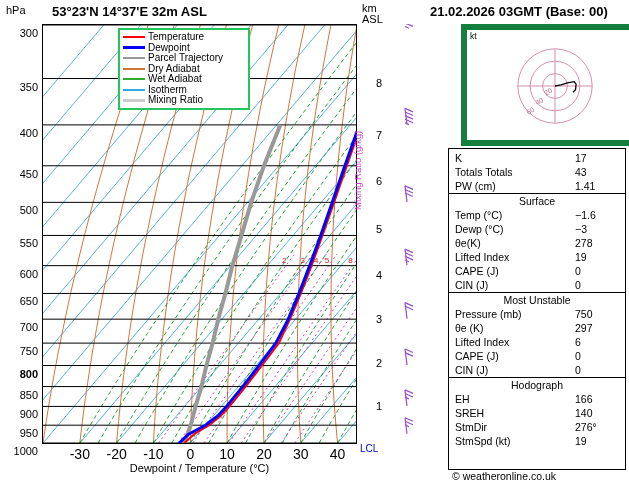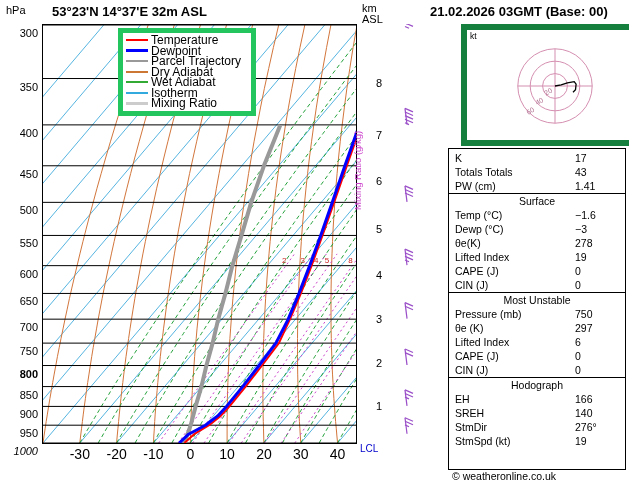--- a/index.html
+++ b/index.html
@@ -22,21 +22,21 @@
   .xlabels span{position:absolute;font-size:14px;transform:translateX(-50%);}
 
   .xaxis-title{position:absolute;left:42px;top:462px;width:315px;text-align:center;font-size:11px;}
 
   .kmlabels{position:absolute;left:358px;top:24px;width:36px;height:420px;}
   .kmlabels span{position:absolute;left:18px;font-size:11px;transform:translateY(-50%);}
   .lcl{position:absolute;left:360px;top:443px;font-size:10px;color:#0000cc;}
 
   .barbs{position:absolute;left:394px;top:24px;width:26px;height:420px;}
 
-  .legend{position:absolute;left:118px;top:28px;width:122px;background:#fff;border:5px solid #22c55e;padding:2px 3px;font-size:12px;line-height:10.5px;}
+  .legend{position:absolute;left:118px;top:28px;width:122px;background:#fff;border:2px solid #22c55e;padding:2px 3px;font-size:10px;line-height:10.5px;}
   .legend div{white-space:nowrap;display:flex;align-items:center;}
   .legend i{display:inline-block;width:22px;height:0;border-top-width:2px;border-top-style:solid;margin-right:3px;}
 
   .mixlabel{position:absolute;left:352px;top:210px;font-size:9.5px;color:#cc44cc;transform:rotate(-90deg);transform-origin:left top;white-space:nowrap;}
 
   
   .rtitle{position:absolute;left:430px;top:4px;font-size:13px;font-weight:bold;}
   .hodo{position:absolute;left:448px;top:24px;width:176px;height:110px;border:6px solid #15803d;background:#fff;margin-left:13px;}
   .hodo .kt{position:absolute;left:3px;top:1px;font-size:8.5px;}
 
@@ -71,21 +71,21 @@
         <span style="top: 178.35px;">500</span>
         <span style="top: 211.441px;">550</span>
         <span style="top: 241.65px;">600</span>
         <span style="top: 269.439px;">650</span>
         <span style="top: 295.168px;">700</span>
         <span style="top: 319.121px;">750</span>
         <span style="top: 341.528px; font-weight: bold;">800</span>
         <span style="top: 362.576px;">850</span>
         <span style="top: 382.421px;">900</span>
         <span style="top: 401.192px;">950</span>
-        <span style="top: 419px; font-style: italic;">1000</span>
+        <span style="top: 419px;">1000</span>
       </div>
 
     <div class="plot">
       <svg class="plotsvg" id="skewt" width="313" height="418" viewBox="0 0 313 418">
           <line x1="-294.5882352941176" y1="418" x2="60.71176470588239" y2="0" stroke="#55b4e0" stroke-width="1"></line>
           <line x1="-257.7647058823529" y1="418" x2="97.53529411764708" y2="0" stroke="#55b4e0" stroke-width="1"></line>
           <line x1="-220.94117647058826" y1="418" x2="134.35882352941175" y2="0" stroke="#55b4e0" stroke-width="1"></line>
           <line x1="-184.11764705882354" y1="418" x2="171.18235294117648" y2="0" stroke="#55b4e0" stroke-width="1"></line>
           <line x1="-147.2941176470588" y1="418" x2="208.0058823529412" y2="0" stroke="#55b4e0" stroke-width="1"></line>
           <line x1="-110.47058823529413" y1="418" x2="244.82941176470587" y2="0" stroke="#55b4e0" stroke-width="1"></line>
@@ -188,20 +188,21 @@
     <div class="xlabels" id="xlabels">
         <span style="left: 37.8235px;">-30</span>
         <span style="left: 74.6471px;">-20</span>
         <span style="left: 111.471px;">-10</span>
         <span style="left: 148.294px;">0</span>
         <span style="left: 185.118px;">10</span>
         <span style="left: 221.941px;">20</span>
         <span style="left: 258.765px;">30</span>
         <span style="left: 295.588px;">40</span>
       </div>
+    <div class="xaxis-title">Dewpoint / Temperature (°C)</div>
 
     <div class="kmlabels" id="kmlabels">
         <span style="top: 382.421px;">1</span>
         <span style="top: 339.351px;">2</span>
         <span style="top: 295.168px;">3</span>
         <span style="top: 251.35px;">4</span>
         <span style="top: 205.07px;">5</span>
         <span style="top: 156.868px;">6</span>
         <span style="top: 111.141px;">7</span>
         <span style="top: 59.4433px;">8</span>

